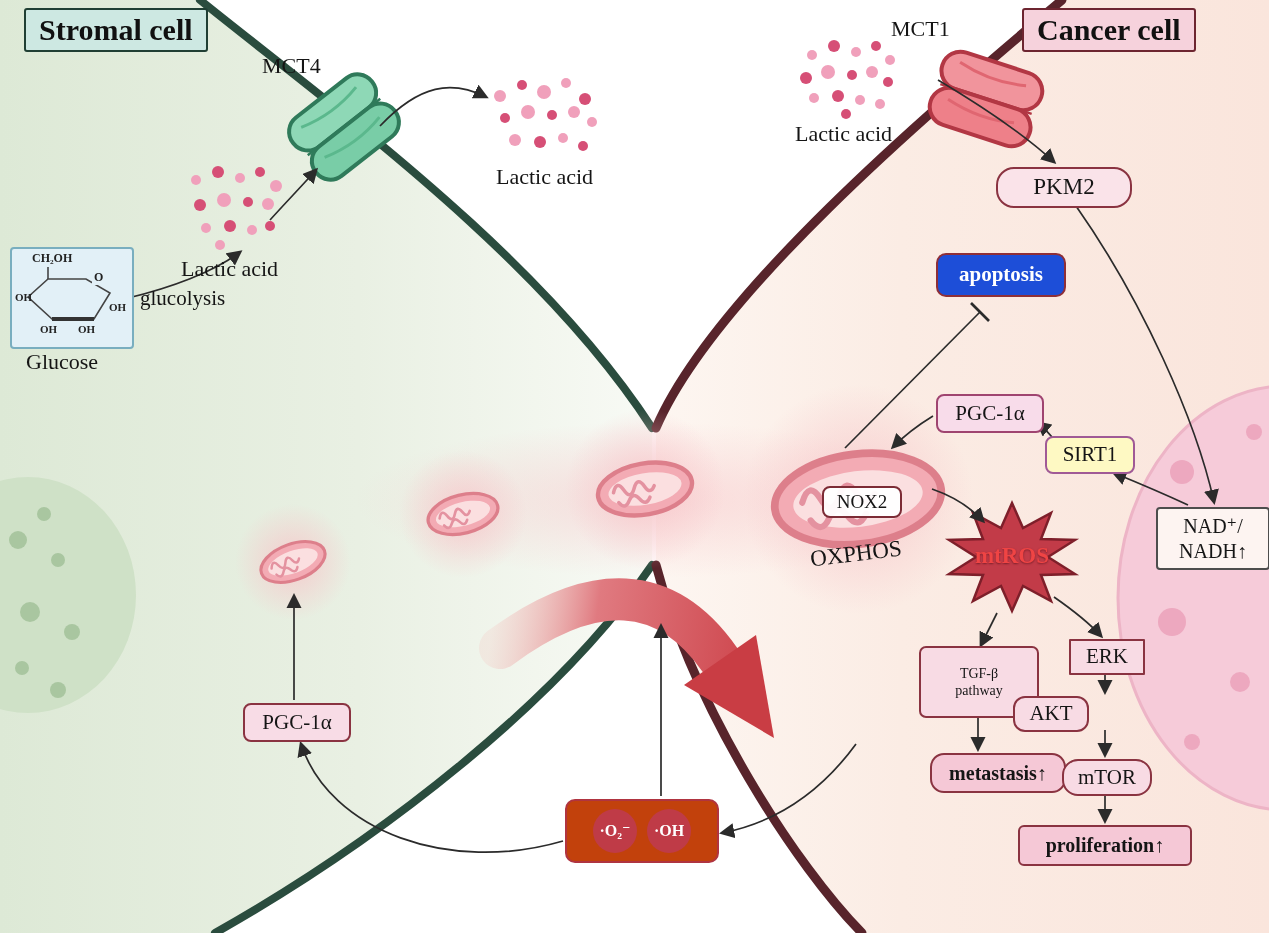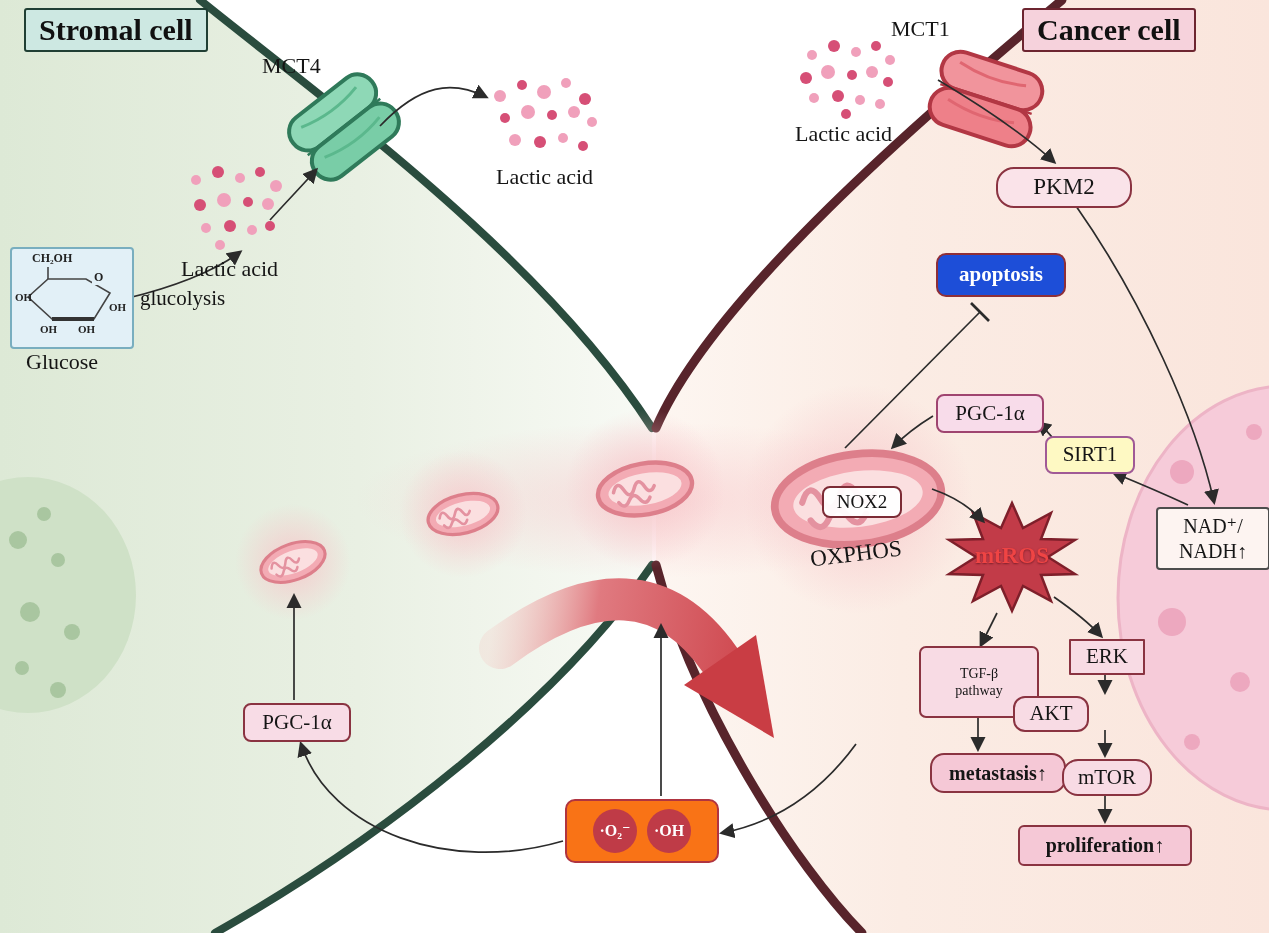--- a/index.html
+++ b/index.html
@@ -244,18 +244,18 @@
   <div class="pbox" style="left:1069px;top:639px;width:72px;height:32px;border-radius:1px;font-size:21px;text-align:center;">ERK</div>
 
   <div class="pbox" style="left:1013px;top:696px;width:72px;height:32px;border-radius:12px;font-size:21px;">AKT</div>
 
   <div class="pbox" style="left:1062px;top:759px;width:86px;height:33px;border-radius:16px;font-size:21px;">mTOR</div>
 
   <div class="pbox" style="left:1018px;top:825px;width:170px;height:37px;border-radius:6px;background:#f5c8d6;font-weight:bold;font-size:20px;">proliferation↑</div>
 
   <div class="pbox" style="left:243px;top:703px;width:104px;height:35px;border-radius:8px;background:#f8dce6;font-size:21px;">PGC-1α</div>
 
-  <div class="pbox" style="left:565px;top:799px;width:150px;height:60px;border-radius:10px;background:#f97316;border:2.5px solid #b03440;flex-direction:row;gap:10px;">
+  <div class="pbox" style="left:565px;top:799px;width:150px;height:60px;border-radius:10px;background:#c2410c;border:2.5px solid #b03440;flex-direction:row;gap:10px;">
     <div class="rosc">·O₂⁻</div>
     <div class="rosc">·OH</div>
   </div>
 
 </div>
 
 </body></html>

